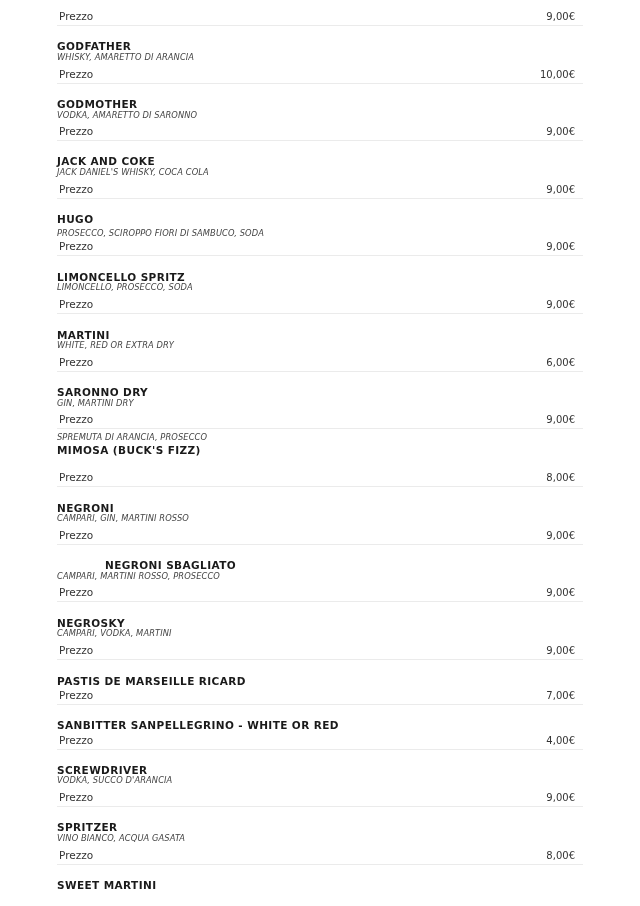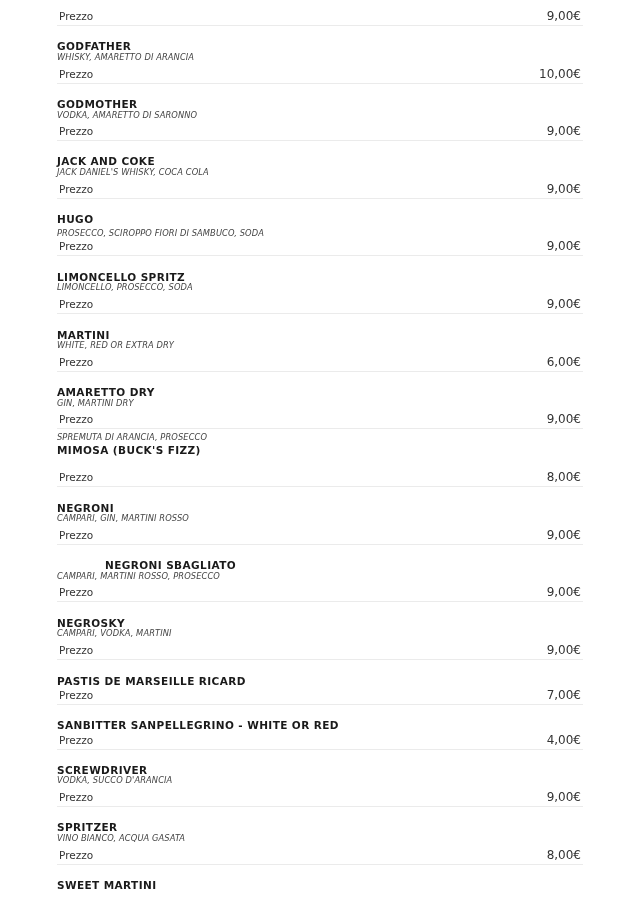--- a/index.html
+++ b/index.html
@@ -56,23 +56,23 @@
   .price-label {
     position: absolute;
     left: 2px;
     top: 0;
     font-size: 10.5px;
     color: #333333;
     line-height: 13px;
   }
   .price-value {
     position: absolute;
-    right: 2px;
+    right: 8px;
     top: 0;
-    font-size: 12px;
+    font-size: 10px;
     color: #333333;
     line-height: 13px;
   }
   .price-line {
     position: absolute;
     left: 0;
     right: 0;
     bottom: 0;
     height: 1px;
     background: #ebebeb;
@@ -137,21 +137,21 @@
     <div class="item" style="top: 0px;">
       <div class="item-title" style="top: 329px;">MARTINI</div>
       <div class="item-desc" style="top: 340px;">WHITE, RED OR EXTRA DRY</div>
       <div class="price-row" style="top: 356px;">
         <span class="price-label">Prezzo</span>
         <span class="price-value">6,00€</span>
         <div class="price-line"></div>
       </div>
     </div>
     <div class="item" style="top: 0px;">
-      <div class="item-title" style="top: 386px;">AMARETTO DRY</div>
+      <div class="item-title" style="top: 386px;">SARONNO DRY</div>
       <div class="item-desc" style="top: 398px;">GIN, MARTINI DRY</div>
       <div class="price-row" style="top: 413px;">
         <span class="price-label">Prezzo</span>
         <span class="price-value">9,00€</span>
         <div class="price-line"></div>
       </div>
     </div>
     <div class="item" style="top: 0px;">
       <div class="item-title" style="top: 444px;">MIMOSA (BUCK'S FIZZ)</div>
       <div class="item-desc" style="top: 432px;">SPREMUTA DI ARANCIA, PROSECCO</div>

